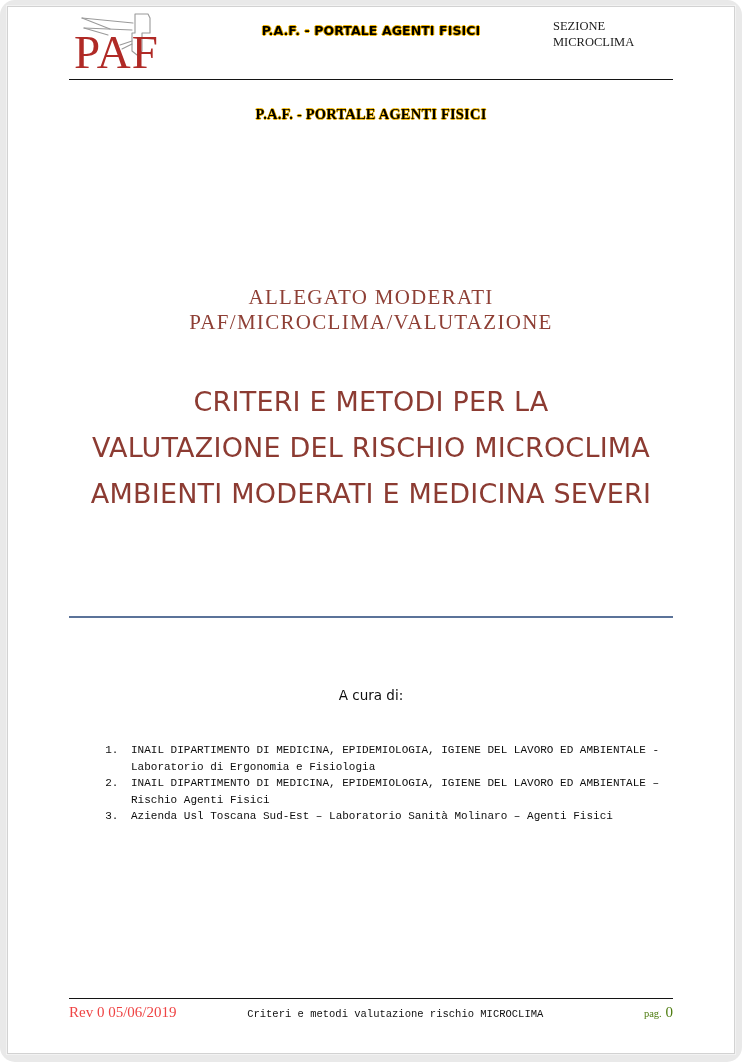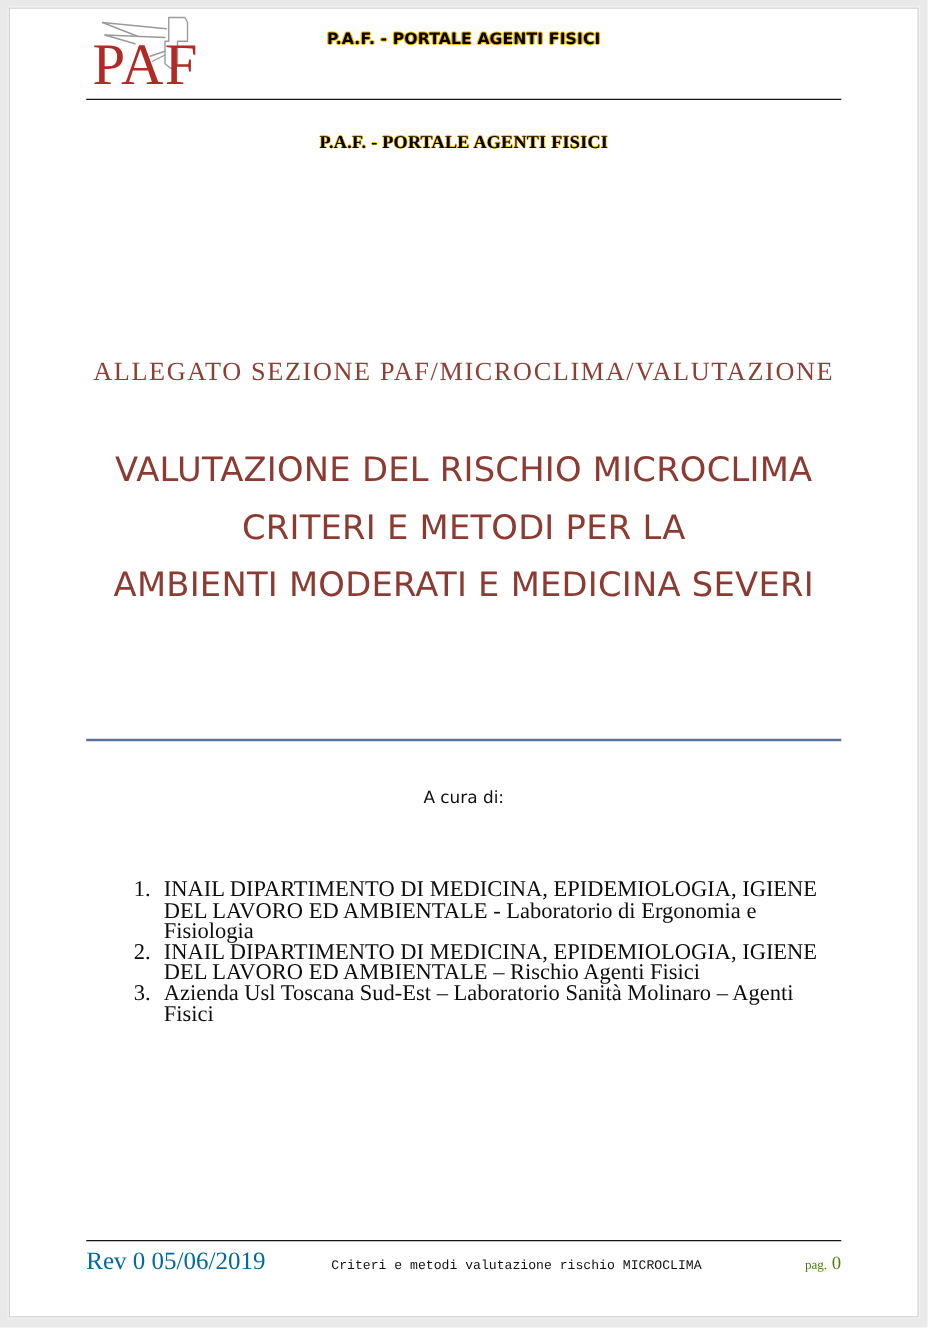--- a/index.html
+++ b/index.html
@@ -16,20 +16,21 @@
   }
 
   
   .page-shell {
     position: relative;
     box-sizing: border-box;
     width: 742px;
     height: 1062px;
     background: #e9e9e9;
     padding: 6px 7px 8px 7px;
+    border-radius: 15px;
   }
   .page {
     position: relative;
     box-sizing: border-box;
     width: 728px;
     height: 1048px;
     background: #ffffff;
     border: 1px solid #d2d2d2;
     box-shadow: 0 0 0 1px #f2f2f2;
     padding: 0 61px;
@@ -136,33 +137,33 @@
   
   .rule-blue {
     height: 0;
     border-top: 2.4px solid #5b7399;
     margin-top: 99px;
   }
 
   
   .credits {
     text-align: center;
-    margin-top: 35px;
+    margin-top: 67px;
     font-family: "DejaVu Sans", sans-serif;
     font-size: 13.5px;
     line-height: 21px;
     color: #0d0d0d;
   }
 
   
   .affiliations {
-    margin: 54px 0 0 0;
+    margin: 36px 0 0 0;
     padding-left: 56px;
-    font-family: Liberation Serif, serif;
-    font-size: 18px;
+    font-family: Liberation Mono, monospace;
+    font-size: 11px;
     line-height: 16.6px;
     color: #0d0d0d;
   }
   .affiliations li {
     margin-bottom: 0;
     padding-left: 6px;
   }
 
   
   .doc-footer {
@@ -172,22 +173,22 @@
     bottom: 32px;
   }
   .footer-row {
     display: flex;
     align-items: baseline;
     justify-content: space-between;
     padding-top: 5px;
   }
   .footer-left {
     font-family: "Liberation Serif", "DejaVu Serif", serif;
-    font-size: 20px;
-    color: #0369a1;
+    font-size: 15px;
+    color: #ef4444;
     white-space: nowrap;
   }
   .footer-center {
     font-family: Liberation Mono, monospace;
     font-size: 10.5px;
     color: #111111;
     white-space: nowrap;
     margin-left: -30px;
   }
   .footer-right {
@@ -216,31 +217,35 @@
             <path d="M4 17 L28 24"></path>
             <path d="M52 30 L40 34"></path>
             <path d="M52 33 L42 38"></path>
           </g>
         </svg>
         <div class="logo-text">PAF</div>
       </div>
 
       <div class="header-title">P.A.F. - PORTALE AGENTI FISICI</div>
 
+      <div class="header-section">
+        <div>SEZIONE</div>
+        <div>MICROCLIMA</div>
+      </div>
     </div>
 
     <div class="rule-dark"></div>
 
     <div class="sub-header">P.A.F. - PORTALE AGENTI FISICI</div>
 
-    <div class="allegato">ALLEGATO SEZIONE PAF/MICROCLIMA/VALUTAZIONE</div>
+    <div class="allegato">ALLEGATO MODERATI PAF/MICROCLIMA/VALUTAZIONE</div>
 
     <div class="main-title">
+      <div>CRITERI E METODI PER LA</div>
       <div>VALUTAZIONE DEL RISCHIO MICROCLIMA</div>
-      <div>CRITERI E METODI PER LA</div>
       <div>AMBIENTI MODERATI E MEDICINA SEVERI</div>
     </div>
 
     <div class="rule-blue"></div>
 
     <div class="credits">
       <div>A cura di:</div>
     </div>
 
     <ol class="affiliations">

